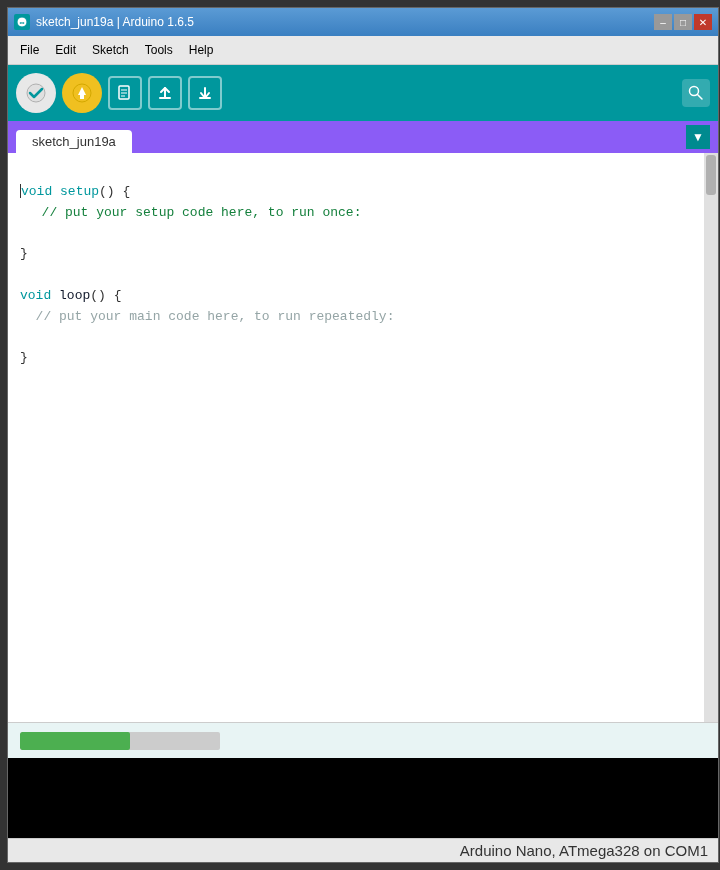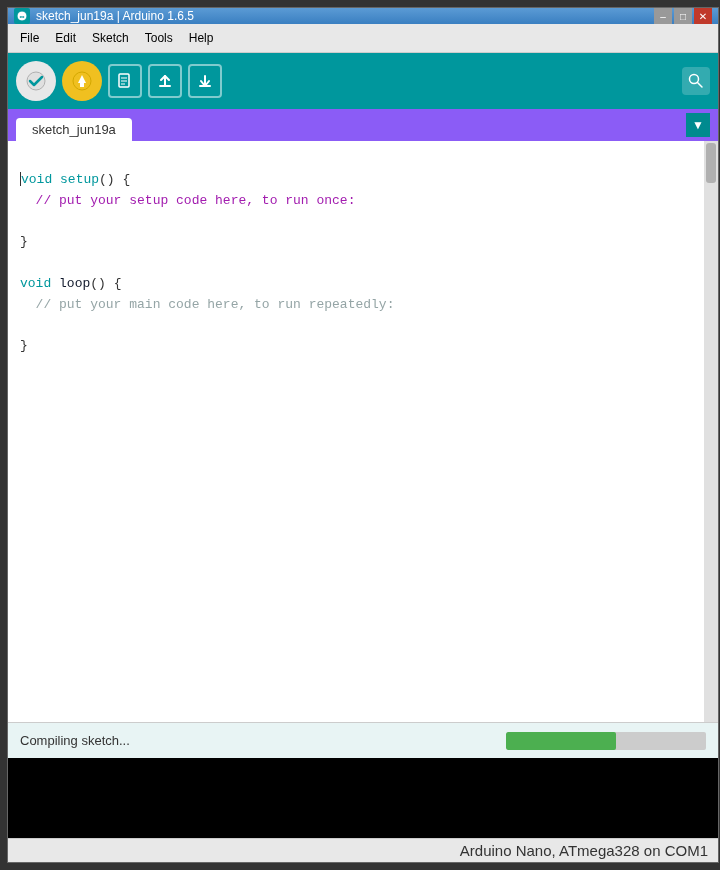--- a/index.html
+++ b/index.html
@@ -18,23 +18,23 @@
       margin: 7px;
       border: 1px solid #666;
       display: flex;
       flex-direction: column;
       background: #fff;
     }
 
     
     .title-bar {
       background: linear-gradient(to bottom, #5b9bd5, #3a7fc1);
-      height: 16px;
-      display: flex;
-      align-items: flex-start;
+      height: 28px;
+      display: flex;
+      align-items: center;
       justify-content: space-between;
       padding: 0 6px;
       flex-shrink: 0;
     }
     .title-bar-left {
       display: flex;
       align-items: center;
       gap: 6px;
     }
     .title-icon {
@@ -349,37 +349,36 @@
 
   <div class="tab-bar">
     <div class="tab">sketch_jun19a</div>
     <button class="tab-dropdown">▼</button>
   </div>
 
   <div class="editor-container">
     <div class="editor-scroll">
       <div class="code-area">
 <span style="display:inline-block;width:1px;height:14px;background:#333;vertical-align:middle;"></span><span style="color:#00979d;">void</span> <span style="color:#00979d;">setup</span>() {
-  <span style="color:#a21caf;">// put your setup code here, to run once:</span>
+  <span style="color:#15803d;margin-left:6px;">// put your setup code here, to run once:</span>
 
 }
 
 <span style="color:#00979d;">void</span> <span style="color:#0f172a;">loop</span>() {
   <span style="color:#95a5a6;">// put your main code here, to run repeatedly:</span>
 
 }
       </div>
     </div>
     <div class="scrollbar-v">
       <div class="scrollbar-thumb"></div>
     </div>
   </div>
 
   <div class="compile-bar">
-    <span class="compile-text">Compiling sketch...</span>
     <div class="progress-container">
       <div class="progress-bar" style="width: 55%;"></div>
     </div>
   </div>
 
   <div class="console"></div>
 
   <div class="status-bar">
     <span class="status-text">Arduino Nano, ATmega328 on COM1</span>
   </div>

